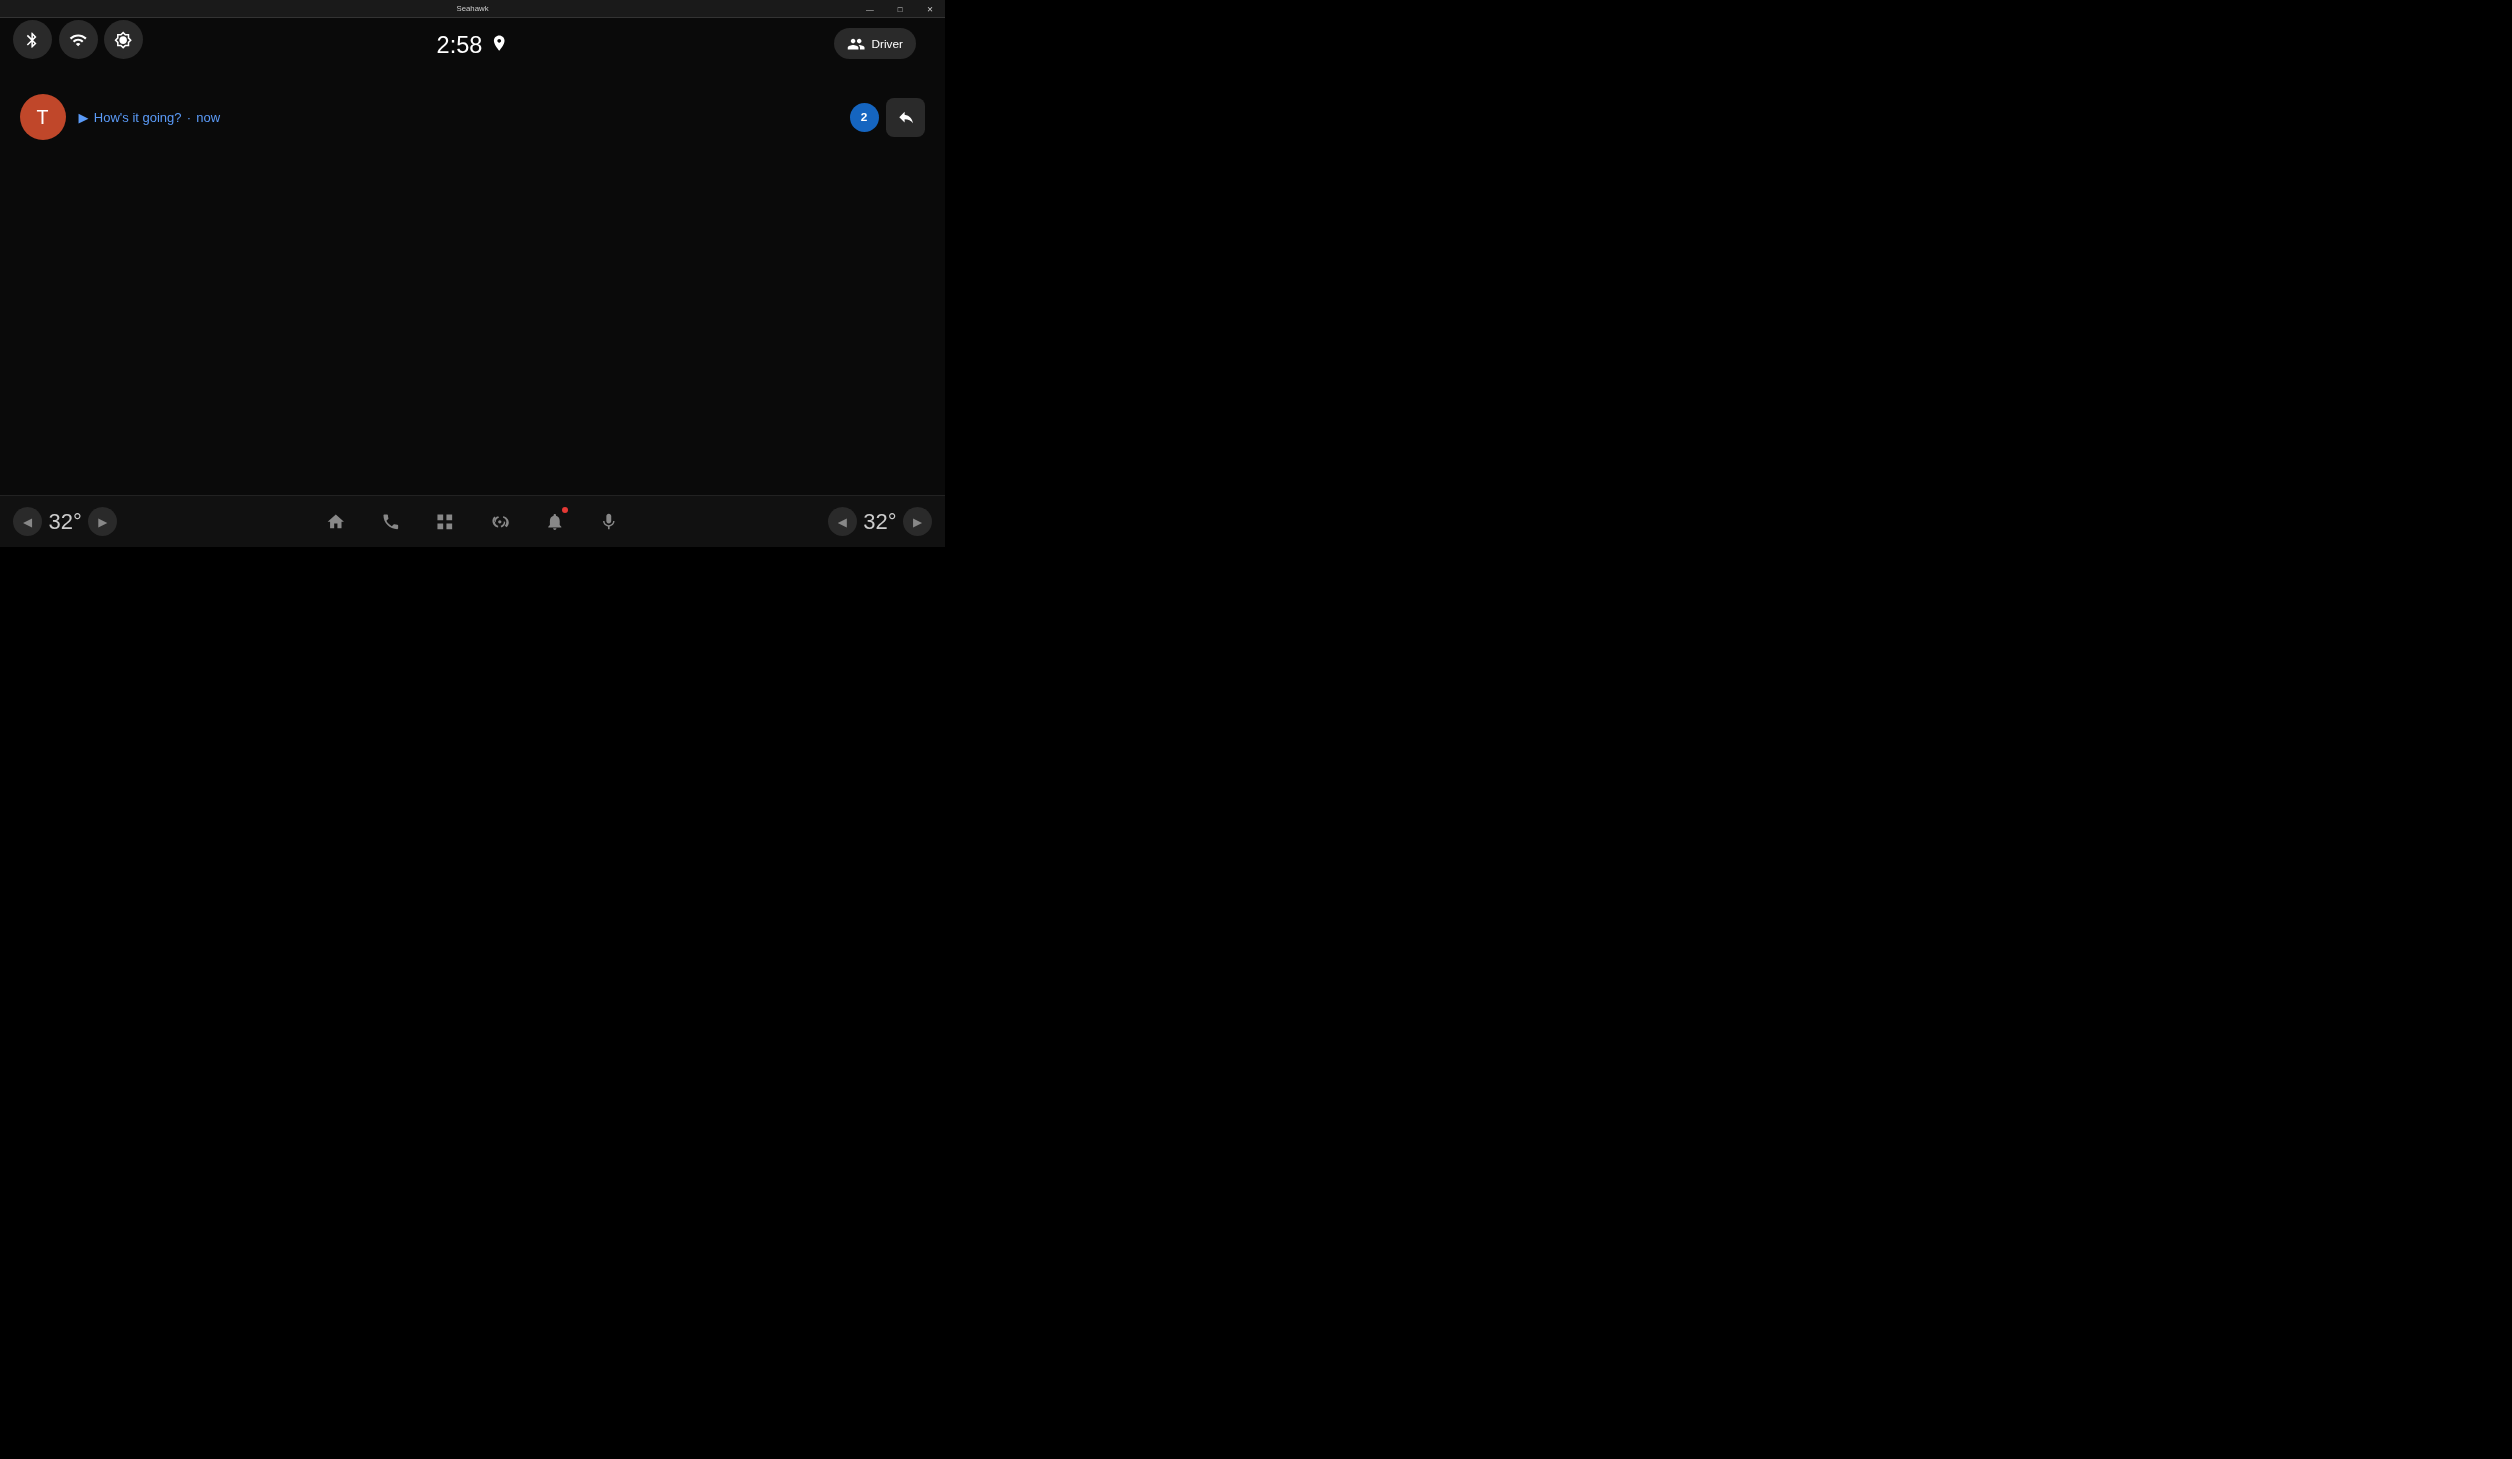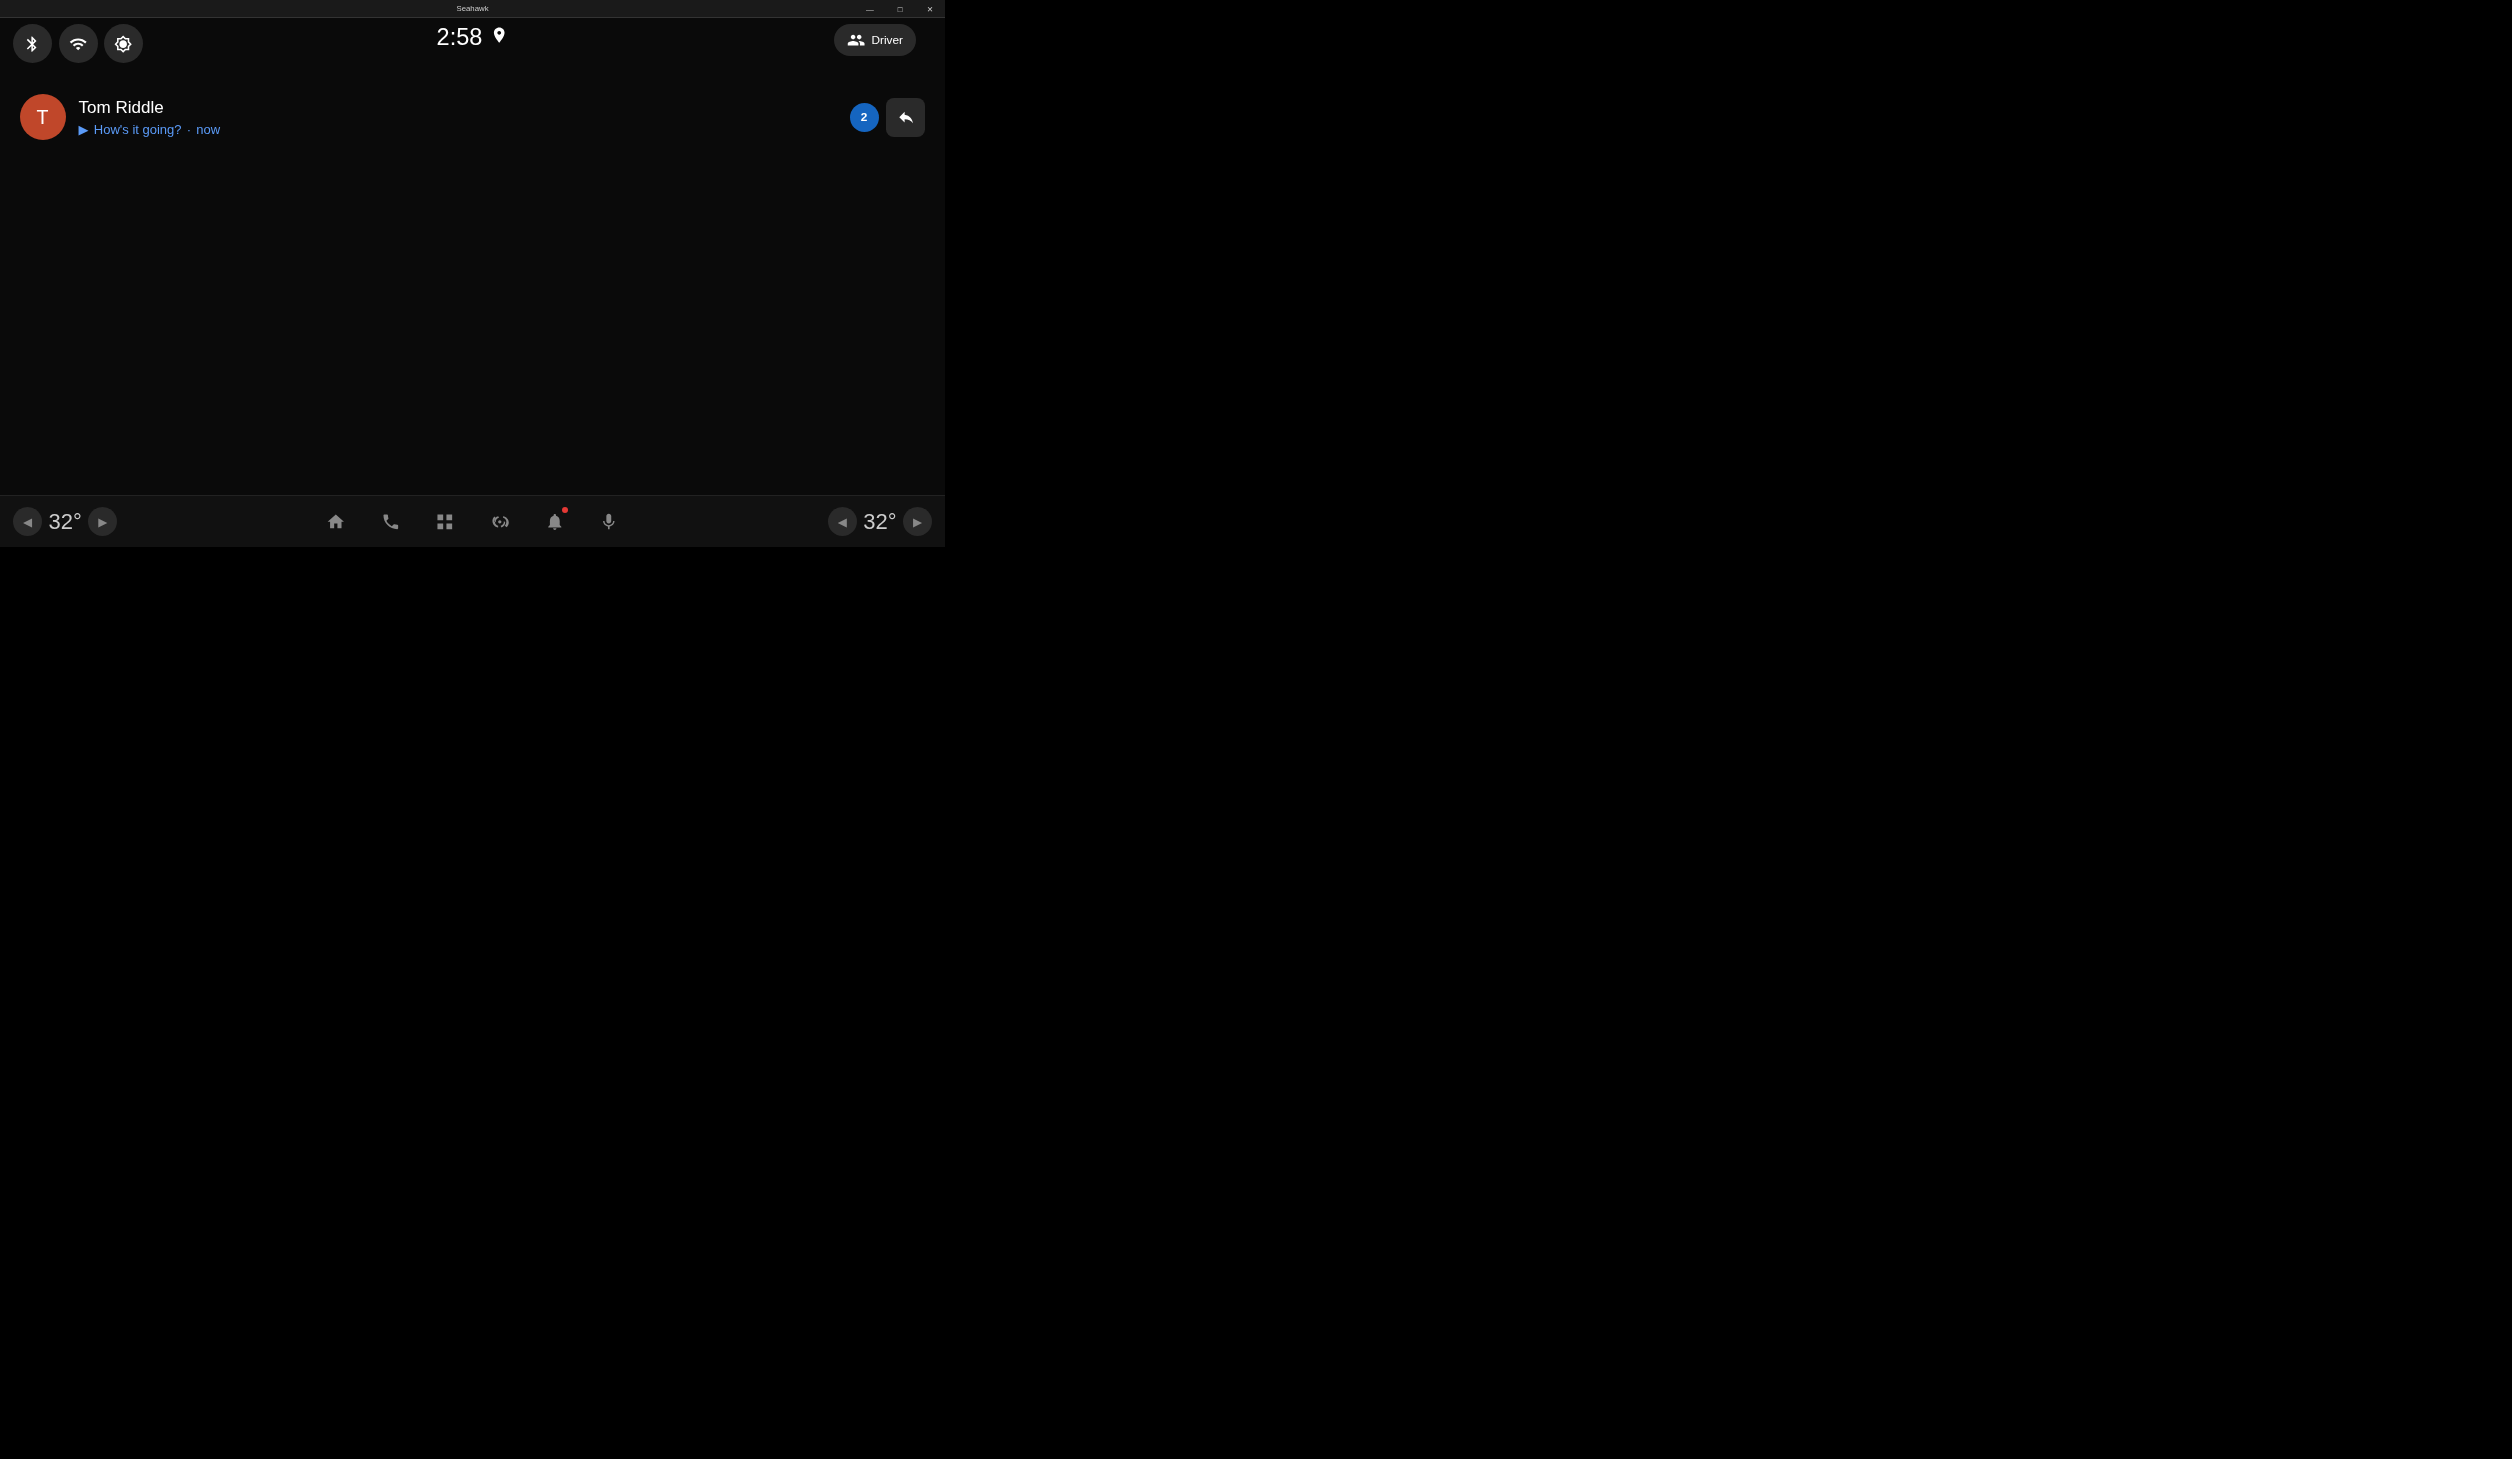--- a/index.html
+++ b/index.html
@@ -48,22 +48,22 @@
     
     .main {
       background: #0a0a0a;
       height: calc(100% - 18.3px - 52px);
       position: relative;
     }
 
     
     .status-bar {
       display: flex;
-      align-items: flex-start;
-      padding: 6px 13px;
+      align-items: flex-end;
+      padding: 18px 13px;
       height: 59px;
       position: relative;
     }
 
     .status-icons-left {
       display: flex;
       gap: 6.5px;
     }
 
     .status-icon-btn {
@@ -369,21 +369,20 @@
     </button>
   </div>
 
 
   <div class="message-list">
     <div class="message-item">
       <div class="avatar" style="background: rgb(192, 71, 42);">
         <span>T</span>
       </div>
       <div class="message-content">
-        <div class="contact-name">Tom Riddle</div>
         <div class="message-preview">
           <span>▶</span>
           <span>How's it going?</span>
           <span>·</span>
           <span>now</span>
         </div>
       </div>
       <div class="message-actions">
         <div class="badge">2</div>
         <button class="reply-btn">

